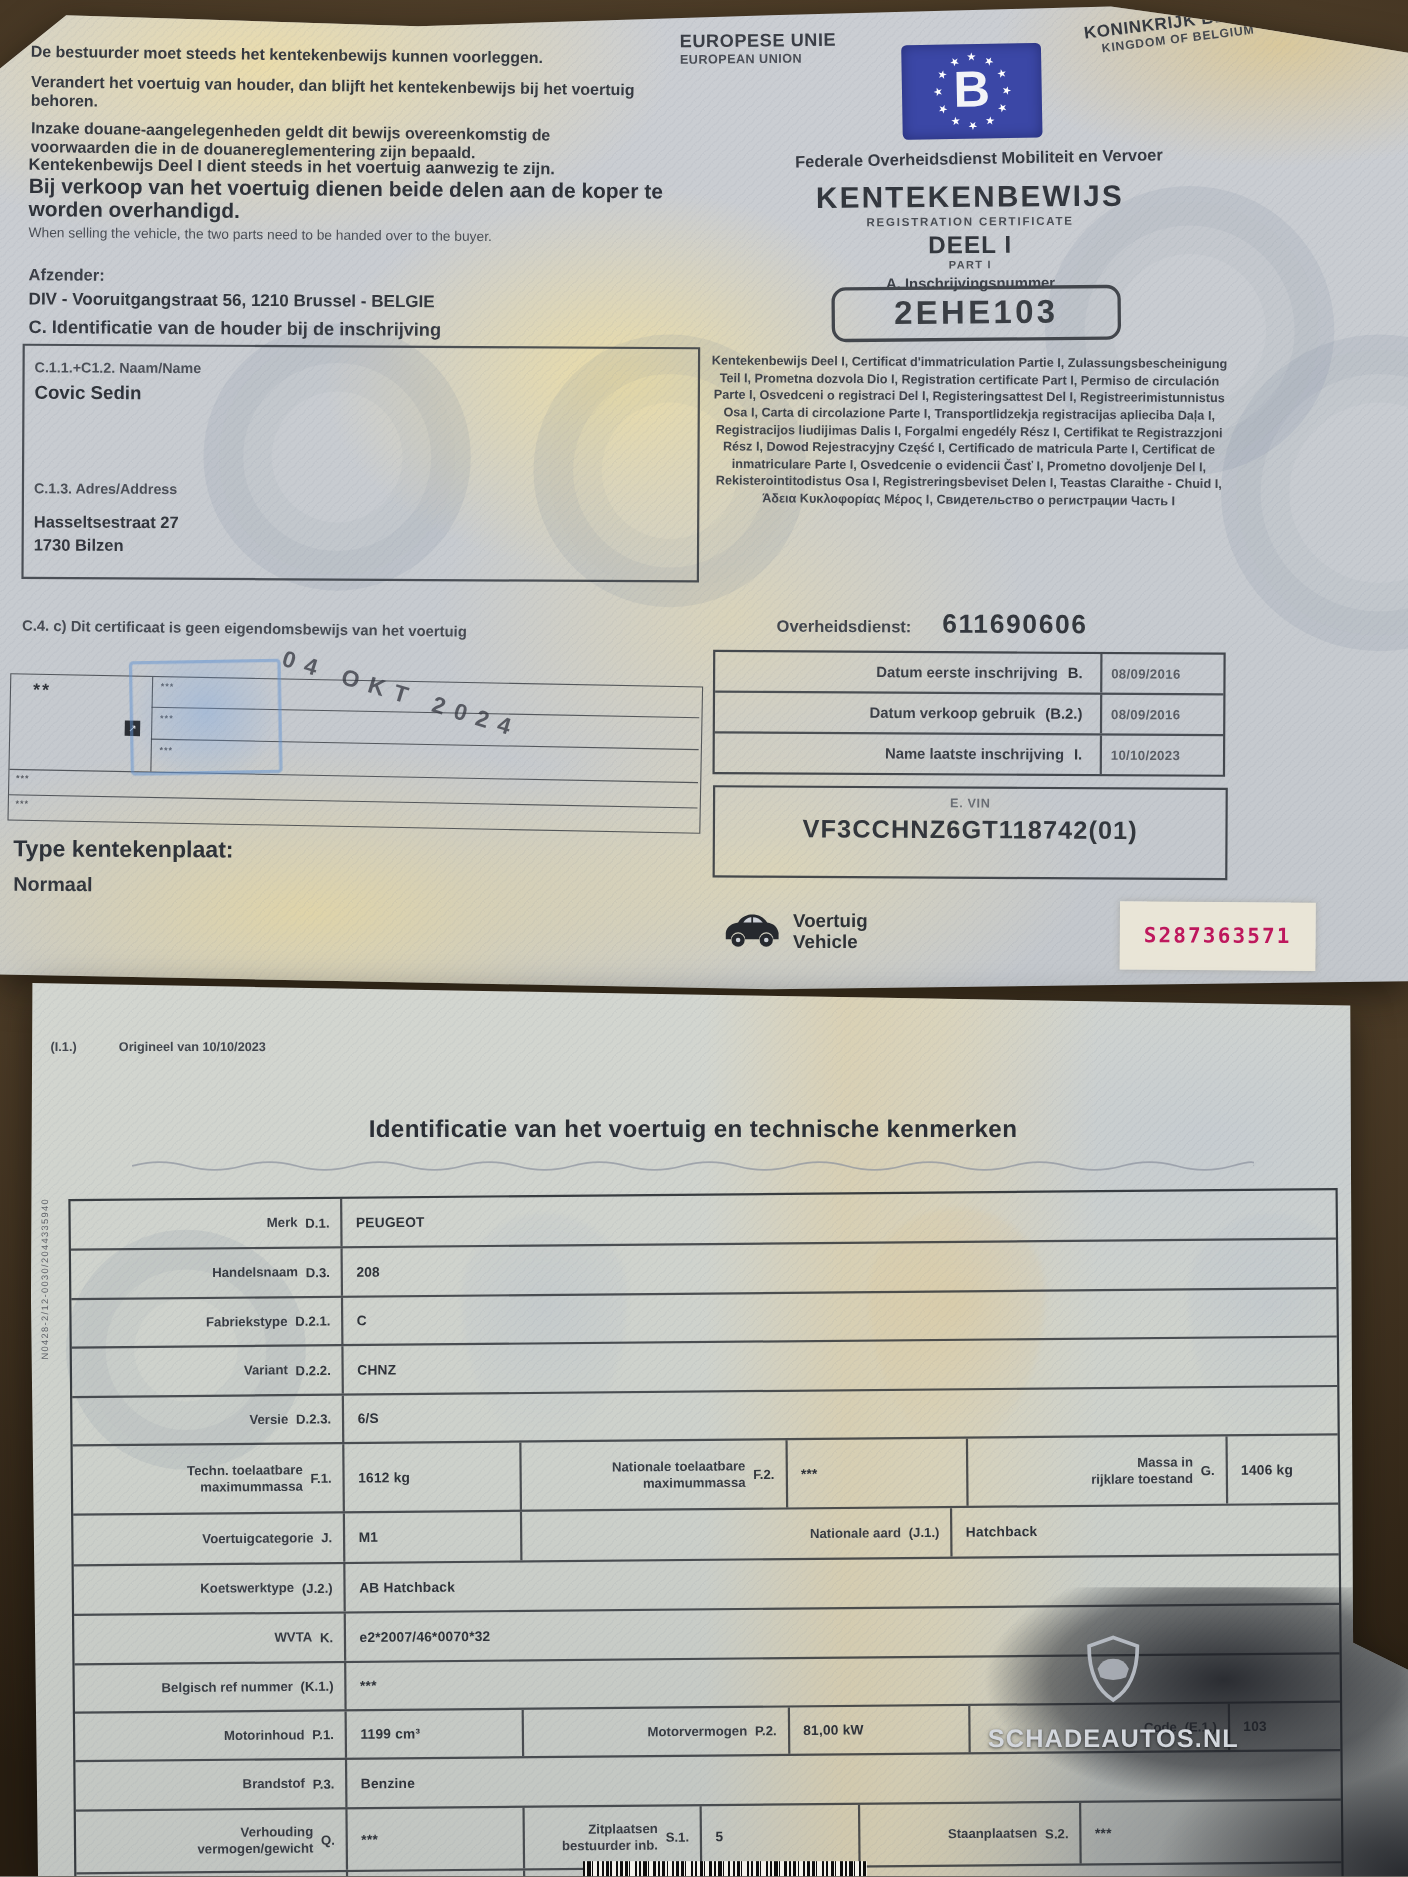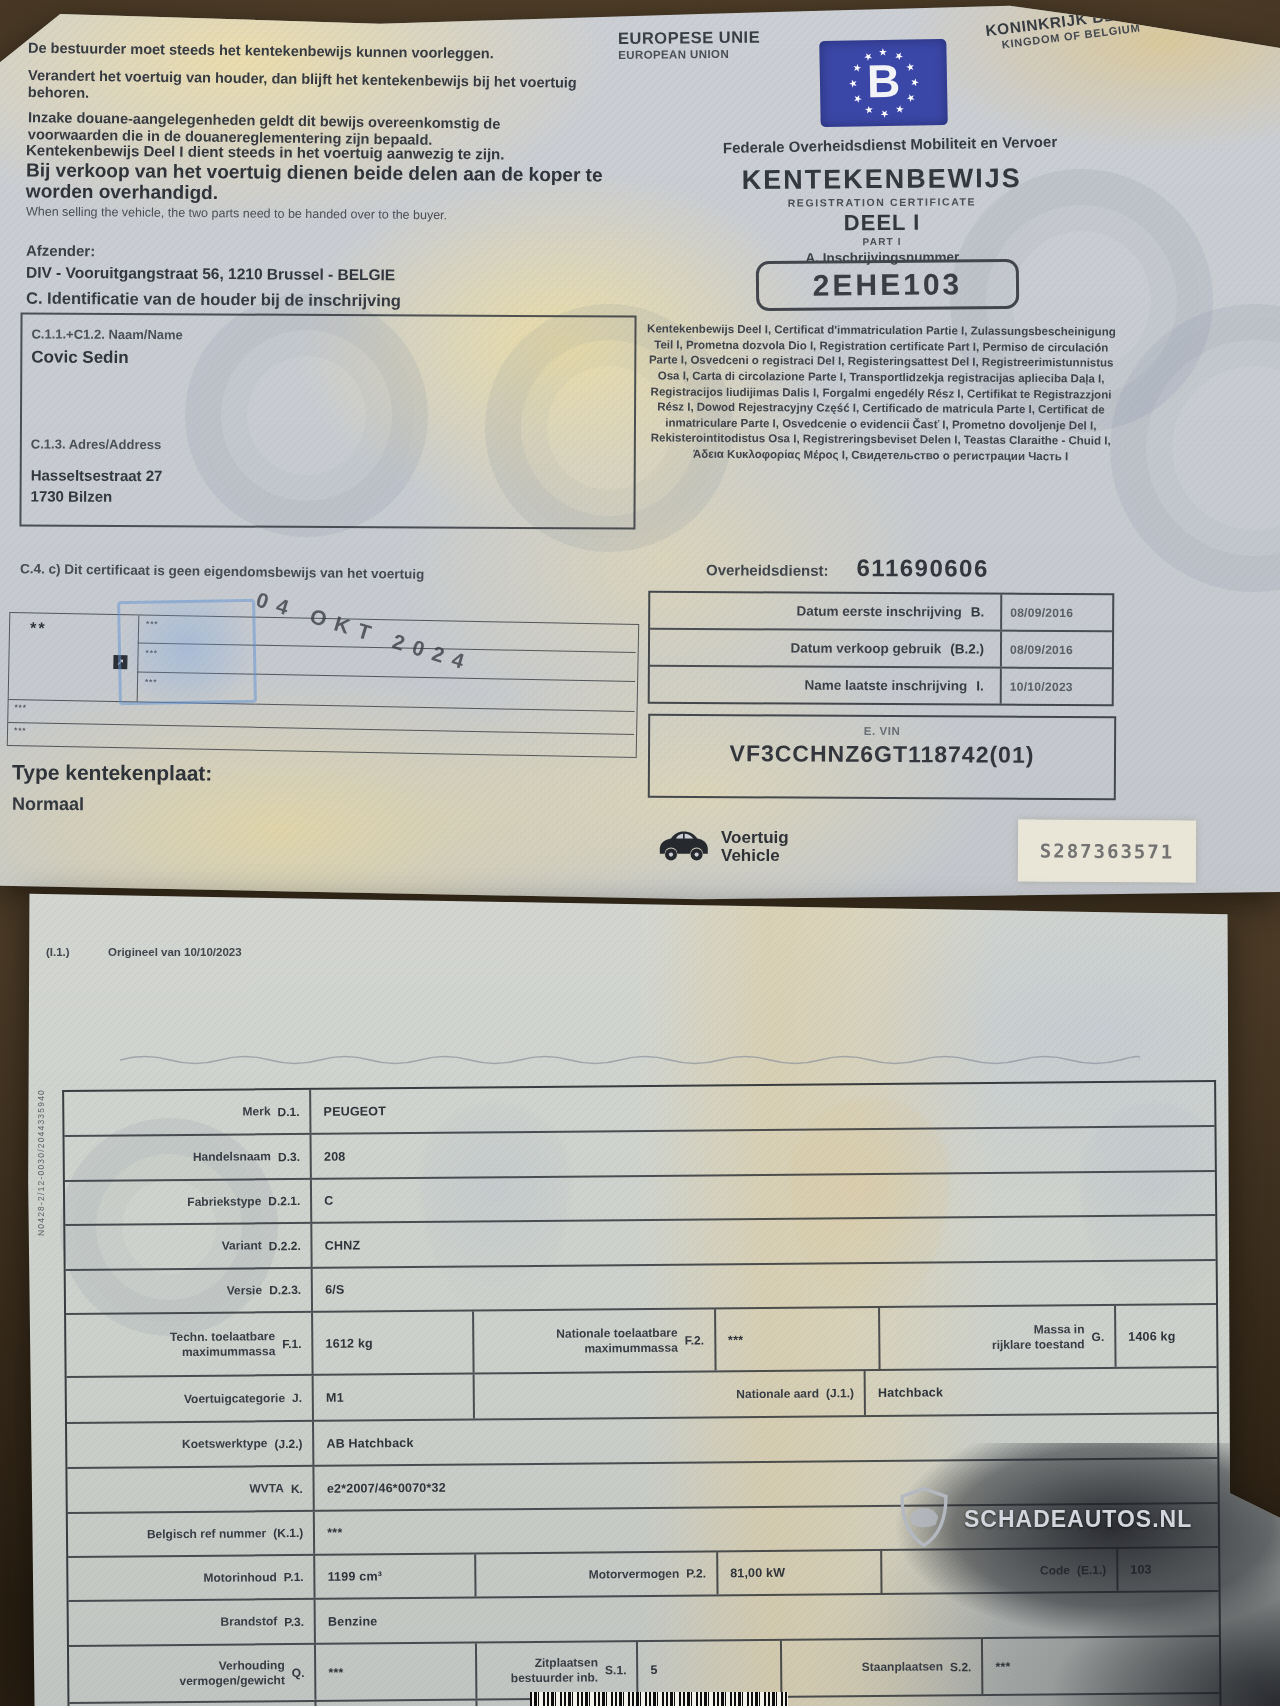--- a/index.html
+++ b/index.html
@@ -72,21 +72,21 @@
         font-weight:600;font-size:12px;color:#595d64;letter-spacing:0.3px;}
   .vin-box{position:absolute;left:648px;top:711px;width:464px;height:80px;border:2.5px solid rgba(52,56,63,0.9);
            display:flex;flex-direction:column;align-items:center;transform:rotate(0.3deg);}
   .vin-label{font-weight:600;font-size:11.5px;color:#696d74;margin-top:8px;letter-spacing:0.6px;}
   .vin-value{font-weight:700;font-size:23px;letter-spacing:1px;color:#33373d;margin-top:4px;}
   .veh-row{position:absolute;left:655px;top:822px;display:flex;align-items:center;gap:10px;}
   .veh-labels{font-weight:700;font-size:17px;line-height:1.08;color:#2e3237;}
   .serial-strip{position:absolute;left:1018px;top:816px;width:178px;height:62px;background:rgba(235,231,215,0.95);
                 display:flex;align-items:center;justify-content:center;transform:rotate(0.4deg);
                 box-shadow:0 0 6px rgba(120,115,95,0.35);}
-  .serial-strip span{font-family:"DejaVu Sans Mono", monospace;font-size:19px;font-weight:600;color:#737373;letter-spacing:2px;}
+  .serial-strip span{font-family:"DejaVu Sans Mono", monospace;font-size:19px;font-weight:600;color:#be185d;letter-spacing:2px;}
   
   .ln1{position:absolute;left:26px;top:140px;width:620px;font-weight:700;font-size:15px;color:#33373e;transform:rotate(0.5deg);}
   .ln2{position:absolute;left:26px;top:159px;width:580px;font-weight:700;font-size:19px;line-height:1.08;color:#2f333a;transform:rotate(0.5deg);}
   .ln2en{position:absolute;left:26px;top:203px;width:570px;font-weight:500;font-size:12.5px;color:#4a4e55;transform:rotate(0.5deg);}
   .afz{position:absolute;left:26px;top:238px;font-weight:600;font-size:15px;color:#3c4048;transform:rotate(0.4deg);}
   .divline{position:absolute;left:26px;top:261px;font-weight:700;font-size:15.5px;color:#33373e;transform:rotate(0.4deg);}
   .sectc{position:absolute;left:26px;top:286px;font-weight:600;font-size:16.5px;color:#363a42;transform:rotate(0.4deg);}
   .name-box{position:absolute;left:20px;top:310px;width:612px;height:210px;border:2px solid rgba(52,56,63,0.85);transform:rotate(0.3deg);}
   .name-box .lbl{position:absolute;left:9px;font-weight:600;font-size:13px;color:#4b4f57;}
   .name-box .val-name{position:absolute;left:9px;top:33px;font-weight:700;font-size:17px;color:#30343b;}
@@ -128,21 +128,21 @@
   .tcell{border-right:2px solid rgba(40,44,50,0.8);box-sizing:border-box;}
   .tcell:last-child{border-right:none;}
   .tlabel{display:flex;align-items:center;justify-content:flex-end;gap:7px;padding:0 10px;}
   .tlabel .lab{font-weight:600;font-size:12px;color:#383c44;text-align:right;white-space:pre-line;line-height:1.25;}
   .tlabel .code{font-weight:700;font-size:12px;color:#33373e;}
   .tvalue{display:flex;align-items:center;padding-left:12px;font-weight:600;font-size:12.5px;color:#2f333a;letter-spacing:0.2px;}
   .corner-shade{position:absolute;left:840px;top:555px;width:440px;height:263px;pointer-events:none;
       background:
         radial-gradient(62% 52% at 62% 32%, rgba(28,30,36,0.9), rgba(28,30,36,0.5) 58%, rgba(28,30,36,0) 80%),
         radial-gradient(70% 70% at 100% 100%, rgba(24,26,31,0.85), rgba(24,26,31,0) 75%);}
-  .wm-logo{position:absolute;left:898px;top:598px;display:flex;align-items:center;gap:14px;}
+  .wm-logo{position:absolute;left:898px;top:598px;display:flex;align-items:center;gap:14px;flex-direction:column;}
   .wm-text{font-weight:700;font-size:23px;letter-spacing:1px;color:#d3d7dd;text-shadow:0 1px 3px rgba(0,0,0,0.6);}
   .barcode{position:absolute;left:530px;top:804px;width:258px;height:14px;
      background:repeating-linear-gradient(90deg,#0d0d0d 0 2px,#f2f1ea 2px 4px,#0d0d0d 4px 7px,#f2f1ea 7px 8px,#0d0d0d 8px 9px,#f2f1ea 9px 13px,#0d0d0d 13px 15px,#f2f1ea 15px 17px);}
 </style>
 </head>
 <body>
 
 <div class="shadow-wrap" style="top:4px;">
   <div id="doc1">
 
@@ -299,20 +299,21 @@
     <div class="crest" style="left:420px;top:215px;width:150px;height:210px;background:radial-gradient(circle at 50% 40%, rgba(150,165,200,0.35), rgba(150,165,200,0.05) 75%);"></div>
     <div class="crest" style="left:790px;top:210px;width:160px;height:215px;background:radial-gradient(circle at 50% 40%, rgba(220,180,110,0.4), rgba(220,180,110,0.06) 75%);"></div>
     <div class="crest" style="left:1080px;top:215px;width:150px;height:210px;background:radial-gradient(circle at 50% 40%, rgba(150,165,200,0.35), rgba(150,165,200,0.05) 75%);"></div>
     <div class="wm" style="left:60px;top:230px;width:190px;height:190px;"></div>
 
     <div class="edge-serial">N0428-2/12-0030/2044335940</div>
 
     <span class="issue-line" style="left:46px;">(I.1.)</span>
     <span class="issue-line" style="left:108px;">Origineel van 10/10/2023</span>
 
+    <div class="d2-title">Identificatie van het voertuig en technische kenmerken</div>
     <svg class="wavy" width="1020" height="16" aria-hidden="true">
       <path d="M0 8 Q25 1 50 8 T100 8 T150 8 T200 8 T250 8 T300 8 T350 8 T400 8 T450 8 T500 8 T550 8 T600 8 T650 8 T700 8 T750 8 T800 8 T850 8 T900 8 T950 8 T1000 8 T1020 8" fill="none" stroke="rgba(140,146,158,0.7)" stroke-width="1.6"></path>
     </svg>
 
     <div class="tech-table">
         <div class="trow" style="height: 43px;">
           <div class="tcell tlabel" style="width: 21.5%;">
             <span class="lab">Merk</span>
             <span class="code">D.1.</span>
           </div>

